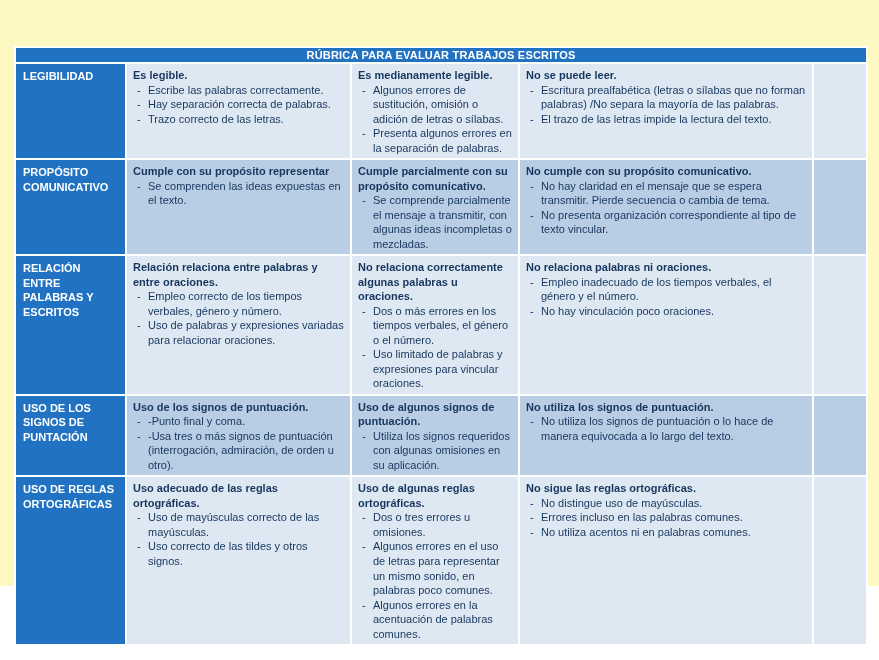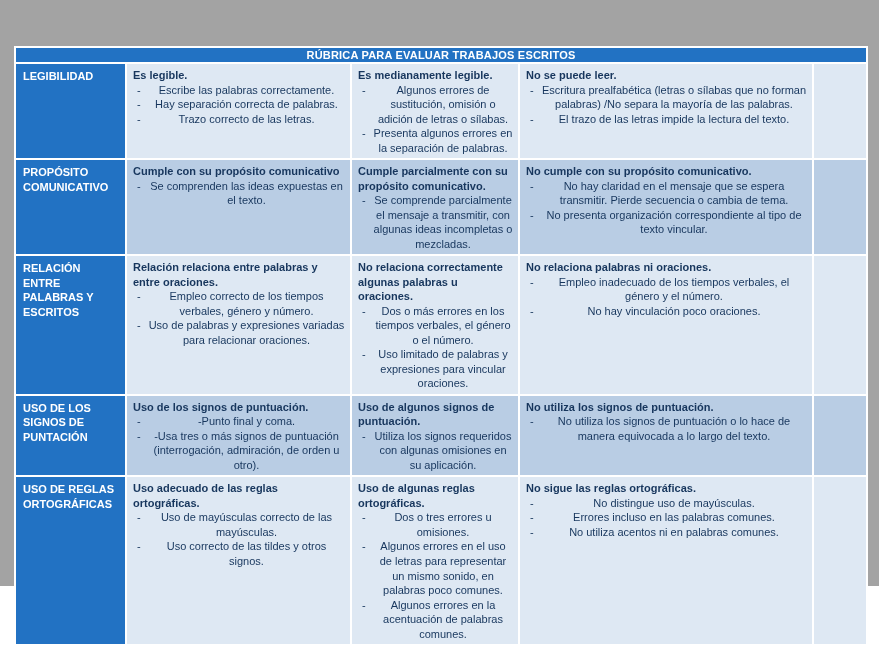--- a/index.html
+++ b/index.html
@@ -1,21 +1,21 @@
 <!DOCTYPE html>
 <html style="--blue: #2272C3; --header: #C7D6EB; --rowlight: #DEE8F3; --rowdark: #B9CDE4; --text: #17365D;"><head>
 <meta charset="utf-8">
 <style>
   html,body { margin:0; padding:0; background:#ffffff; }
   body {
     width:879px; height:660px; overflow:hidden;
     font-family:"Liberation Sans", sans-serif;
     -webkit-font-smoothing:antialiased;
   }
-  .page { position:relative; width:879px; height:586px; background:#a3a3a3; }
+  .page { position:relative; width:879px; height:586px; background:#fef9c3; }
 
   table.rubric {
     position:absolute; left:14px; top:46px; width:852px;
     border-collapse:collapse; table-layout:fixed;
   }
   table.rubric th, table.rubric td {
     border:2px solid #ffffff;
     vertical-align:top;
     box-sizing:border-box;
     overflow:hidden;
@@ -49,21 +49,21 @@
   tr.row-dark  td.cell, tr.row-dark  td.pts { background:var(--rowdark); }
 
   tr.r1 { height:88px; }
   tr.r2 { height:87px; }
   tr.r3 { height:112px; }
   tr.r4 { height:74px; }
   tr.r5 { height:163px; }
 
   .lead { font-weight:bold; }
   ul.bullets { margin:0; padding:0; list-style:none; }
-  ul.bullets li { position:relative; padding-left:15px;text-align:center; }
+  ul.bullets li { position:relative; padding-left:15px; }
   ul.bullets li::before { content:"-"; position:absolute; left:4px; top:0; }
 </style>
 </head>
 <body>
 
 <div class="page">
   <table class="rubric">
     <colgroup>
       <col style="width:111px">
       <col style="width:225px">
@@ -101,21 +101,21 @@
               <li>Escritura prealfabética (letras o sílabas que no forman palabras) /No separa la mayoría de las palabras.</li>
               <li>El trazo de las letras impide la lectura del texto.</li>
             </ul>
         </td>
         <td class="pts"></td>
       </tr>
 
       <tr class="row-dark r2">
         <td class="crit">PROPÓSITO COMUNICATIVO</td>
         <td class="cell">
-          <div class="lead">Cumple con su propósito comunicativo</div>
+          <div class="lead">Cumple con su propósito representar</div>
           <ul class="bullets">
               <li>Se comprenden las ideas expuestas en el texto.</li>
             </ul>
         </td>
         <td class="cell">
           <div class="lead">Cumple parcialmente con su propósito comunicativo.</div>
           <ul class="bullets">
               <li>Se comprende parcialmente el mensaje a transmitir, con algunas ideas incompletas o mezcladas.</li>
             </ul>
         </td>

